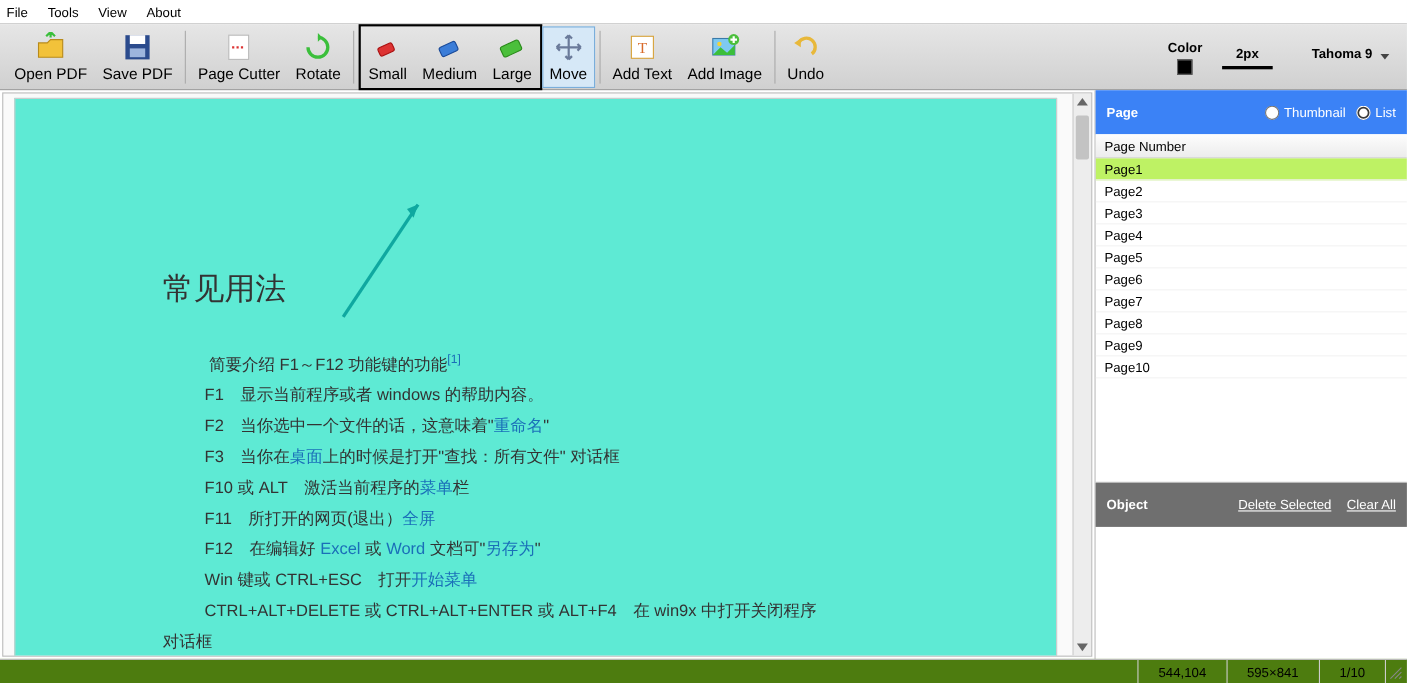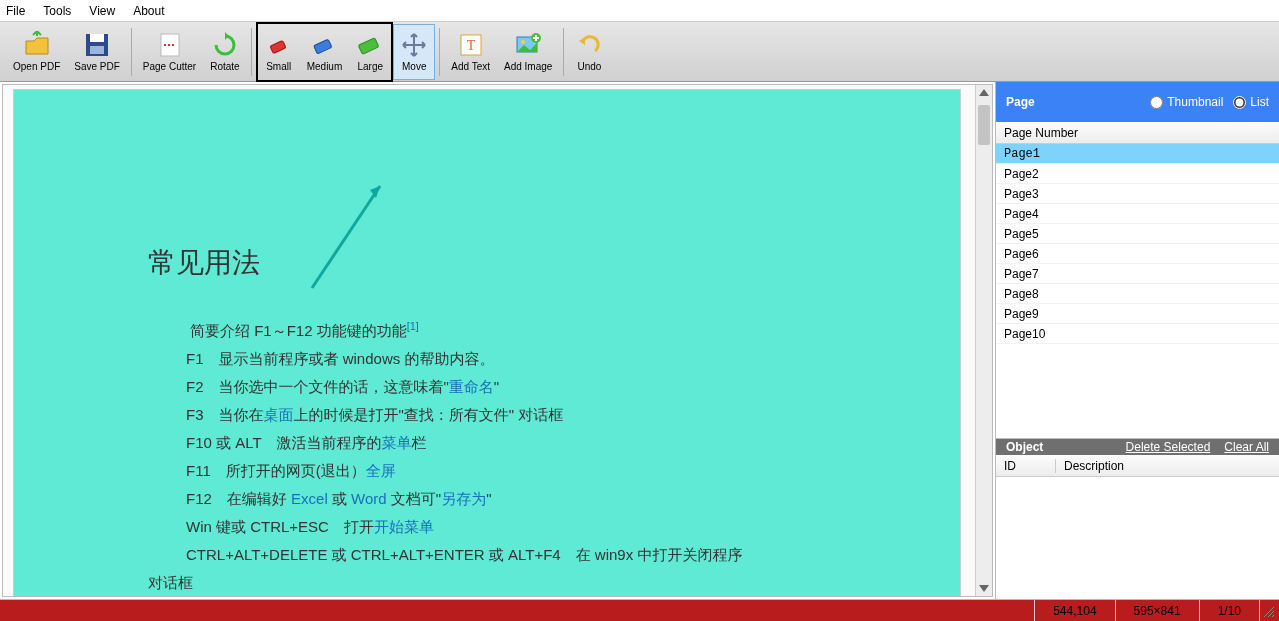--- a/index.html
+++ b/index.html
@@ -2,21 +2,21 @@
 <html><head>
 <meta charset="utf-8">
 <style>
 * { margin: 0; padding: 0; box-sizing: border-box; }
 body { font-family: Tahoma, sans-serif; font-size: 12px; background: #fff; width: 1279px; height: 621px; overflow: hidden; position: relative; }
 .menubar { height: 22px; background: #fff; border-bottom: 1px solid #ccc; display: flex; align-items: center; padding: 0 6px; gap: 18px; }
 .menubar span { cursor: default; }
 .toolbar { height: 60px; background: linear-gradient(#e6e6e6,#d0d0d0); border-bottom: 1px solid #999; display: flex; align-items: center; padding: 0 6px; position: relative; }
 .tool { display: flex; flex-direction: column; align-items: center; justify-content: center; height: 56px; padding: 0 6px; cursor: pointer; border: 1px solid transparent; }
 .tool .ico { width: 28px; height: 28px; display: flex; align-items: center; justify-content: center; }
-.tool .lbl { font-size: 10px; margin-top: 2px; }
+.tool .lbl { font-size: 14px; margin-top: 2px; }
 .sep { width: 1px; height: 48px; background: #aaa; margin: 0 4px; }
 .group-box { border: 2px solid #000; display: flex; }
 .move-sel { border: 1px solid #7aaedb; background: #d6e8f7; }
 .toolbar-right { position: absolute; right: 14px; top: 0; height: 60px; display: flex; align-items: center; gap: 18px; }
 .color-swatch { width: 14px; height: 14px; background: #000; border: 1px solid #666; display: inline-block; }
 .stroke-preview { width: 46px; height: 0; border-bottom: 3px solid #000; display: inline-block; vertical-align: middle; }
 .font-drop { width: 90px; height: 20px; display: inline-block; position: relative; }
 .font-drop::after { content: ""; position: absolute; right: 2px; top: 7px; width: 0; height: 0; border-left: 4px solid transparent; border-right: 4px solid transparent; border-top: 5px solid #444; }
 .content { position: absolute; top: 82px; left: 0; right: 0; bottom: 22px; display: flex; }
 .canvas-wrap { flex: 1; position: relative; background: #fafafa; border: 1px solid #bbb; margin: 2px; overflow: hidden; }
@@ -35,29 +35,29 @@
 .doc a { color: #1a6fb8; text-decoration: none; }
 .doc sup a { font-size: 11px; }
 .right-panel { width: 284px; background: #fff; display: flex; flex-direction: column; border-left: 1px solid #bbb; }
 .panel-head { height: 40px; background: #3b82f6; color: #fff; display: flex; align-items: center; padding: 0 10px; font-weight: bold; font-size: 12px; }
 .panel-head .spacer { flex: 1; }
 .panel-head label { font-weight: normal; margin-left: 10px; display: flex; align-items: center; gap: 4px; }
 .panel-head input[type=radio] { accent-color: #fff; }
 .page-list { flex: 1; overflow: auto; border-bottom: 1px solid #bbb; }
 .col-head { height: 22px; background: linear-gradient(#fdfdfd,#ececec); border-bottom: 1px solid #ccc; display: flex; align-items: center; padding: 0 8px; font-size: 12px; }
 .plist-item { height: 20px; display: flex; align-items: center; padding: 0 8px; font-size: 12px; border-bottom: 1px solid #f2f2f2; cursor: default; }
-.plist-item.sel { background: #7dd3fc; font-family: Liberation Mono, monospace; }
+.plist-item.sel { background: #bef264; }
 .obj-panel { height: 160px; display: flex; flex-direction: column; }
-.obj-head { height: 16px; background: #6f6f6f; color: #fff; display: flex; align-items: center; padding: 0 10px; font-weight: bold; }
+.obj-head { height: 40px; background: #6f6f6f; color: #fff; display: flex; align-items: center; padding: 0 10px; font-weight: bold; }
 .obj-head .link { font-weight: normal; text-decoration: underline; margin-left: 14px; cursor: pointer; }
 .obj-head .spacer { flex: 1; }
 .obj-cols { height: 22px; background: linear-gradient(#fdfdfd,#ececec); border-bottom: 1px solid #ccc; display: flex; align-items: center; font-size: 12px; }
 .obj-cols .c1 { width: 60px; padding-left: 8px; border-right: 1px solid #ccc; }
 .obj-cols .c2 { flex: 1; padding-left: 8px; }
-.statusbar { position: absolute; left: 0; right: 0; bottom: 0; height: 22px; background: #b91c1c; border-top: 1px solid #bbb; display: flex; align-items: center; font-size: 12px; }
+.statusbar { position: absolute; left: 0; right: 0; bottom: 0; height: 22px; background: #4d7c0f; border-top: 1px solid #bbb; display: flex; align-items: center; font-size: 12px; }
 .statusbar .cell { border-left: 1px solid #ccc; height: 100%; display: flex; align-items: center; padding: 0 18px; }
 .statusbar .fill { flex: 1; }
 .tb-right-item { display: flex; flex-direction: column; align-items: center; gap: 4px; font-weight: bold; font-size: 12px; }
 .ico-openpdf svg, .ico-savepdf svg, .ico-pagecutter svg, .ico-rotate svg, .ico-eraser svg, .ico-move svg, .ico-addtext svg, .ico-addimage svg, .ico-undo svg { width: 28px; height: 28px; }
 </style>
 </head>
 <body>
 
 <div class="menubar">
   <span>File</span>
@@ -170,20 +170,33 @@
   <div class="tool">
     <span class="ico ico-undo">
       <svg viewBox="0 0 28 28">
           <path d="M20 20 A8 8 0 1 0 8 10" fill="none" stroke="#e8b83a" stroke-width="3"></path>
           <path d="M4 10 L10 6 L10 14 Z" fill="#e8b83a"></path>
         </svg>
     </span>
     <span class="lbl">Undo</span>
   </div>
 
+  <div class="toolbar-right">
+    <div class="tb-right-item">
+      <span>Color</span>
+      <span class="color-swatch"></span>
+    </div>
+    <div class="tb-right-item">
+      <span>2px</span>
+      <span class="stroke-preview"></span>
+    </div>
+    <div class="tb-right-item font-drop">
+      <span>Tahoma 9</span>
+    </div>
+  </div>
 </div>
 
 <div class="content">
   <div class="canvas-wrap">
     <div class="page">
 
       <svg class="arrow-annot" width="100" height="120">
         <line x1="10" y1="110" x2="78" y2="8" stroke="#0fa8a0" stroke-width="3"></line>
         <polygon points="78,8 68,12 74,20" fill="#0fa8a0"></polygon>
       </svg>
@@ -241,24 +254,20 @@
           <div class="plist-item">Page10</div>
         </div>
     </div>
     <div class="obj-panel">
       <div class="obj-head">
         <span>Object</span>
         <span class="spacer"></span>
         <span class="link">Delete Selected</span>
         <span class="link">Clear All</span>
       </div>
-      <div class="obj-cols">
-        <div class="c1">ID</div>
-        <div class="c2">Description</div>
-      </div>
     </div>
   </div>
 </div>
 
 <div class="statusbar">
   <div class="fill"></div>
   <div class="cell">544,104</div>
   <div class="cell">595×841</div>
   <div class="cell">1/10</div>
   <div class="cell" style="width:20px;padding:0">

